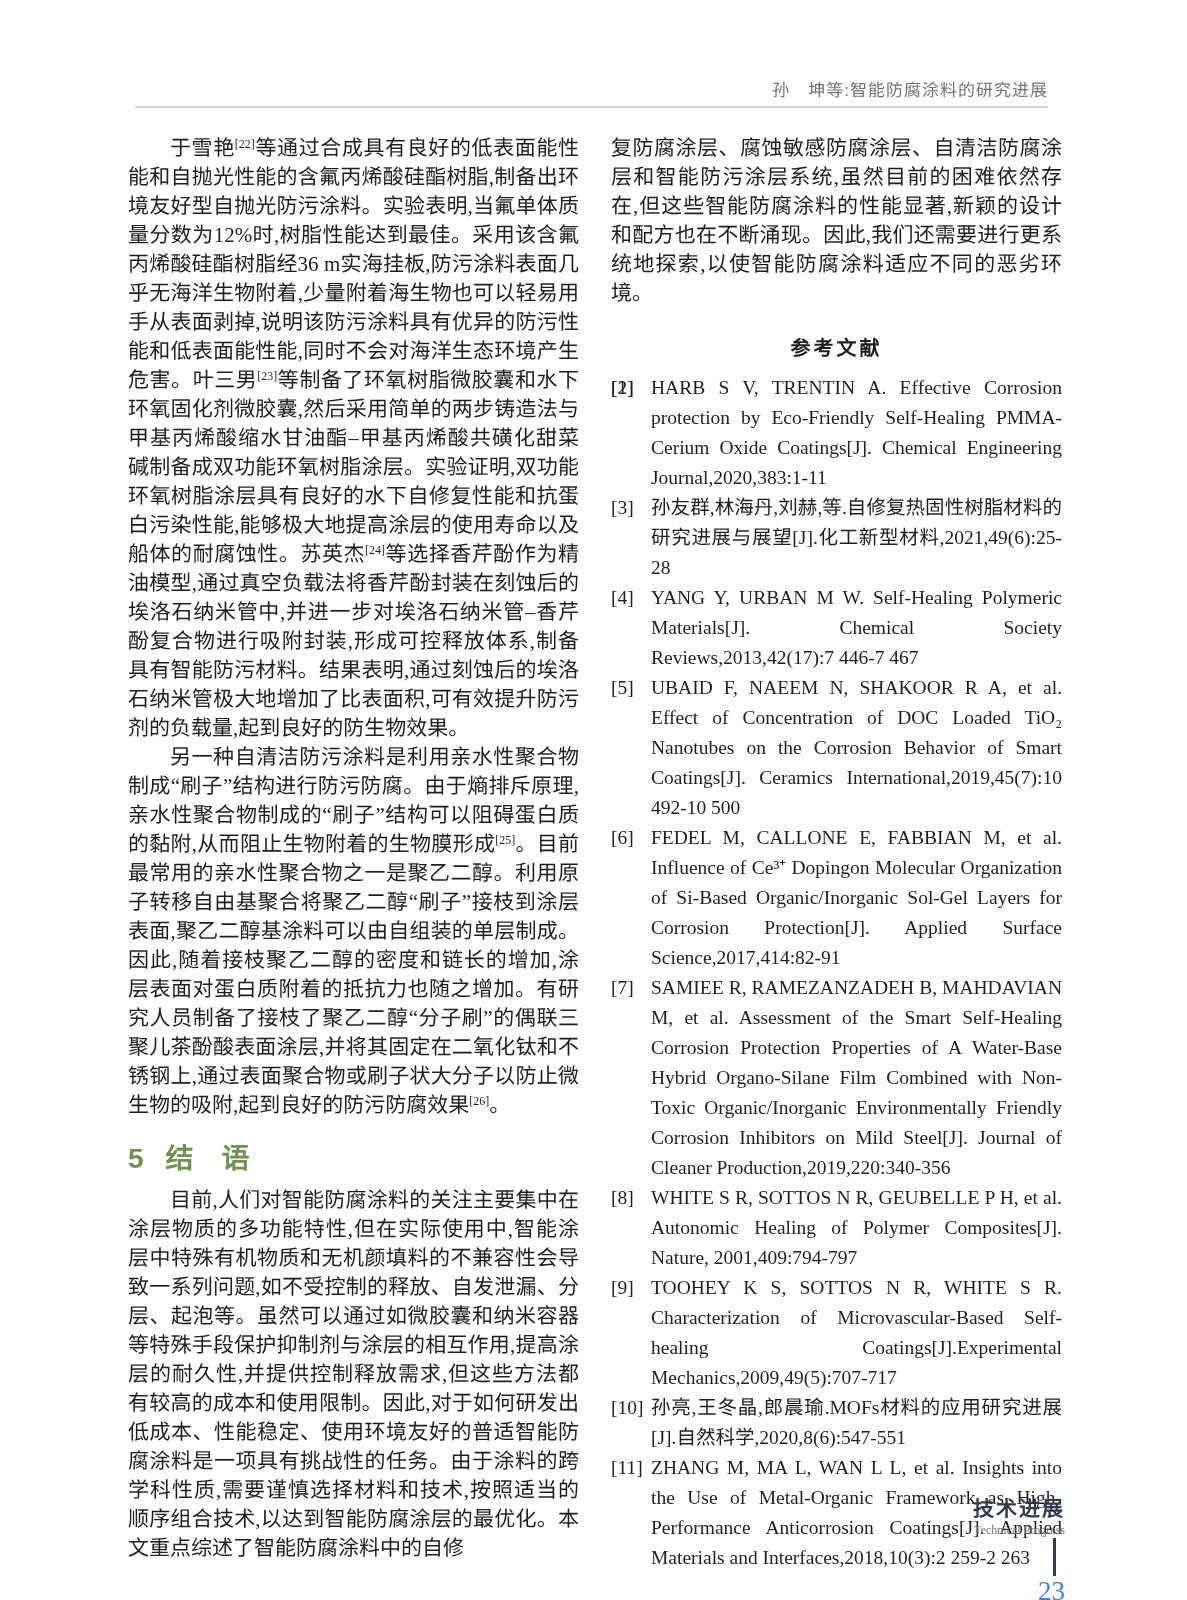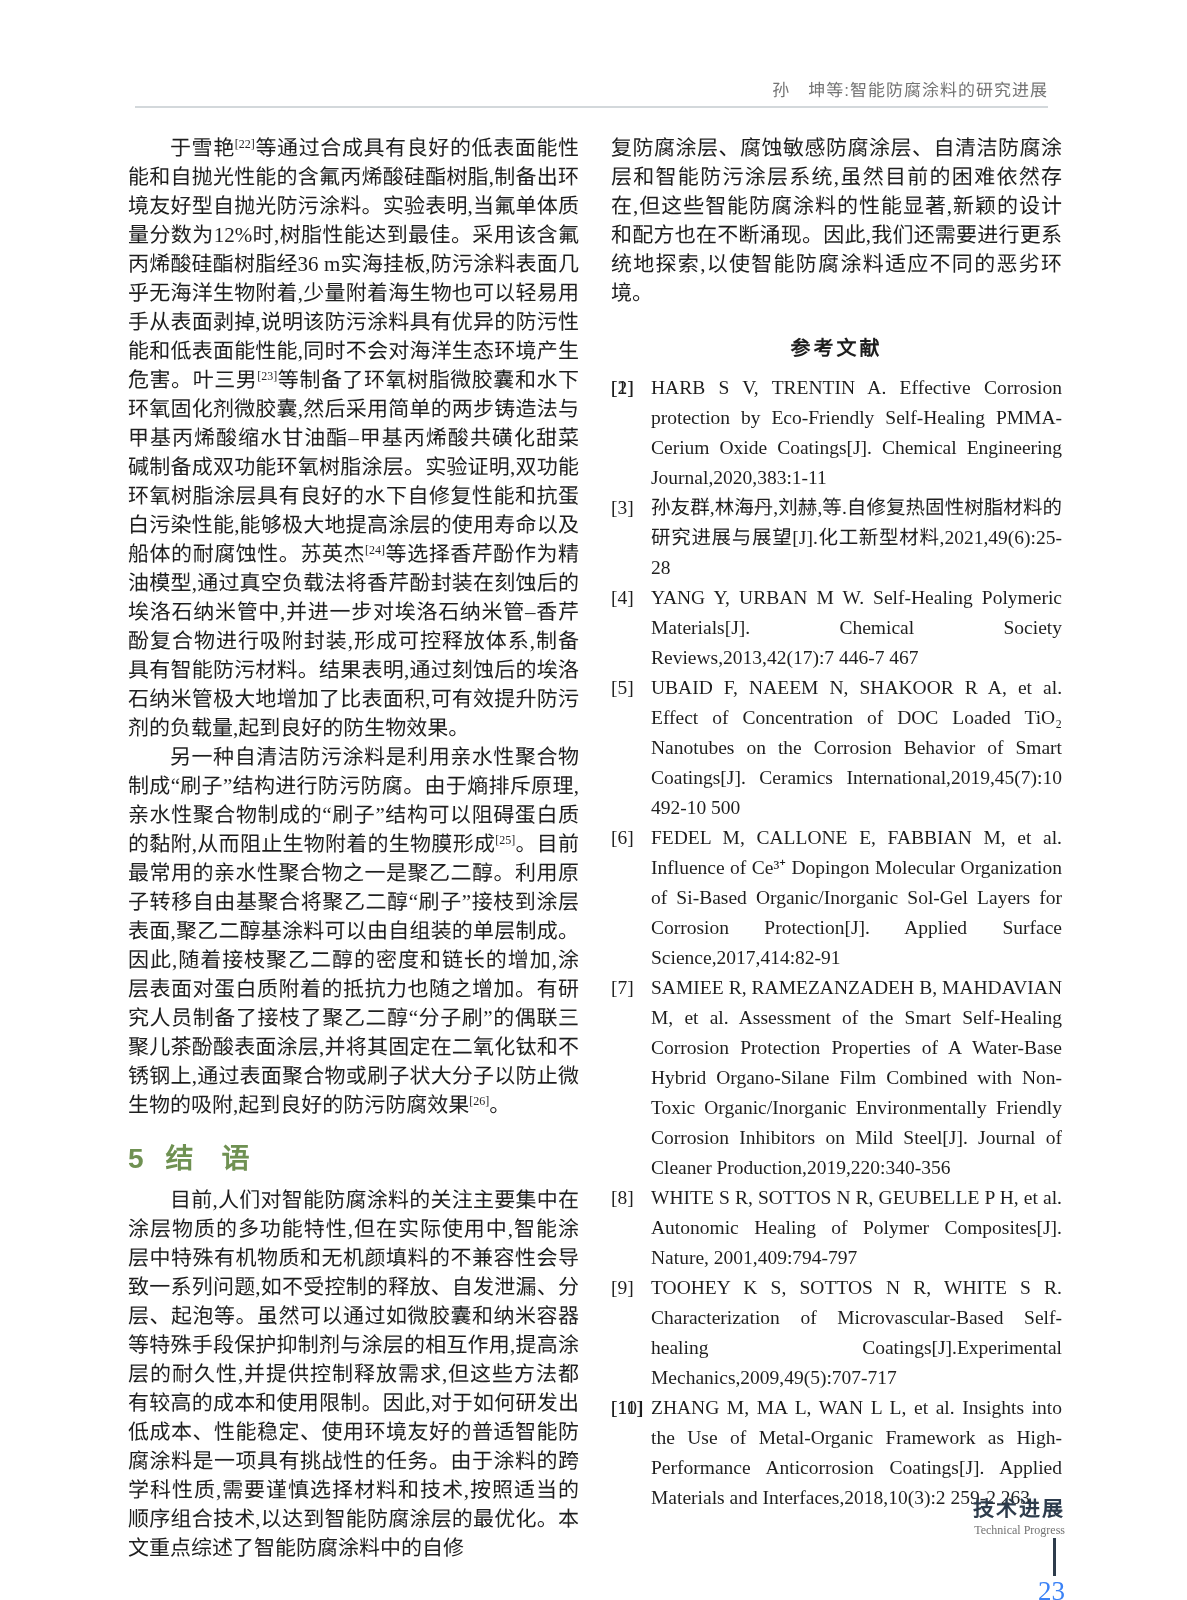--- a/index.html
+++ b/index.html
@@ -115,21 +115,21 @@
       <div>
         <div class="ref"><span class="ref-num">[1]</span></div>
         <div class="ref"><span class="ref-num">[2]</span><span>HARB S V, TRENTIN A. Effective Corrosion protection by Eco-Friendly Self-Healing PMMA-Cerium Oxide Coatings[J]. Chemical Engineering Journal,2020,383:1-11</span></div>
         <div class="ref"><span class="ref-num">[3]</span><span>孙友群,林海丹,刘赫,等.自修复热固性树脂材料的研究进展与展望[J].化工新型材料,2021,49(6):25-28</span></div>
         <div class="ref"><span class="ref-num">[4]</span><span>YANG Y, URBAN M W. Self-Healing Polymeric Materials[J]. Chemical Society Reviews,2013,42(17):7 446-7 467</span></div>
         <div class="ref"><span class="ref-num">[5]</span><span>UBAID F, NAEEM N, SHAKOOR R A, et al. Effect of Concentration of DOC Loaded TiO₂ Nanotubes on the Corrosion Behavior of Smart Coatings[J]. Ceramics International,2019,45(7):10 492-10 500</span></div>
         <div class="ref"><span class="ref-num">[6]</span><span>FEDEL M, CALLONE E, FABBIAN M, et al. Influence of Ce³⁺ Dopingon Molecular Organization of Si-Based Organic/Inorganic Sol-Gel Layers for Corrosion Protection[J]. Applied Surface Science,2017,414:82-91</span></div>
         <div class="ref"><span class="ref-num">[7]</span><span>SAMIEE R, RAMEZANZADEH B, MAHDAVIAN M, et al. Assessment of the Smart Self-Healing Corrosion Protection Properties of A Water-Base Hybrid Organo-Silane Film Combined with Non-Toxic Organic/Inorganic Environmentally Friendly Corrosion Inhibitors on Mild Steel[J]. Journal of Cleaner Production,2019,220:340-356</span></div>
         <div class="ref"><span class="ref-num">[8]</span><span>WHITE S R, SOTTOS N R, GEUBELLE P H, et al. Autonomic Healing of Polymer Composites[J]. Nature, 2001,409:794-797</span></div>
         <div class="ref"><span class="ref-num">[9]</span><span>TOOHEY K S, SOTTOS N R, WHITE S R. Characterization of Microvascular-Based Self-healing Coatings[J].Experimental Mechanics,2009,49(5):707-717</span></div>
-        <div class="ref"><span class="ref-num">[10]</span></div>
+        <div class="ref"><span class="ref-num">[10]</span><span>孙亮,王冬晶,郎晨瑜.MOFs材料的应用研究进展[J].自然科学,2020,8(6):547-551</span></div>
         <div class="ref"><span class="ref-num">[11]</span><span>ZHANG M, MA L, WAN L L, et al. Insights into the Use of Metal-Organic Framework as High-Performance Anticorrosion Coatings[J]. Applied Materials and Interfaces,2018,10(3):2 259-2 263</span></div>
 
       </div>
     </div>
   </div>
 
   <div class="footer">
     <div class="footer-col">
       <div class="footer-cn">技术进展</div>
       <div class="footer-en">Technical Progress</div>

